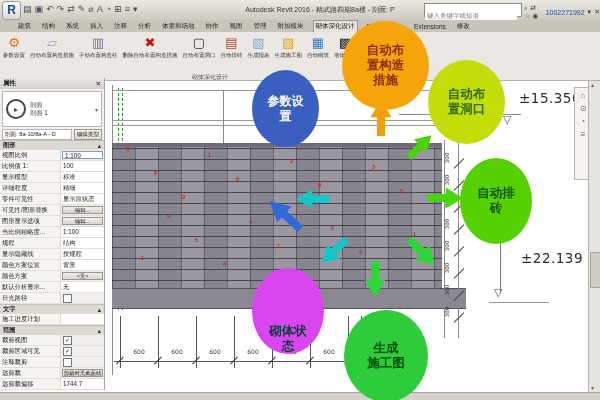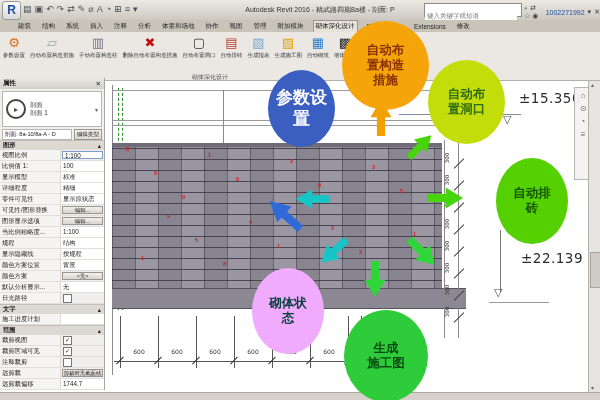--- a/index.html
+++ b/index.html
@@ -84,25 +84,25 @@
   .stick{position:absolute;width:14px;height:1px;background:#444;transform:rotate(-45deg);}
   .navbar{position:absolute;left:470px;top:7px;width:16px;height:88px;background:rgba(243,242,240,.95);
     border:1px solid #b9b6b0;display:flex;flex-direction:column;align-items:center;gap:4px;padding-top:3px;z-index:3;}
   .navbar span{font-size:8px;color:#666;line-height:9px;}
   .vscroll{position:absolute;left:484px;top:0;width:12px;height:312px;background:#e6e4e0;border-left:1px solid #b5b1a9;z-index:3;}
   .vscroll .thumb{position:absolute;left:1px;top:172px;width:9px;height:34px;background:#cfccc5;border:1px solid #a9a59e;}
   .vscroll .arr{position:absolute;left:2px;font-size:6px;color:#666;}
   
   .bubble{position:absolute;border-radius:50%;display:flex;align-items:center;justify-content:center;
     text-align:center;font-weight:bold;white-space:pre-line;z-index:30;line-height:1.2;}
-  .b-param{left:268px;top:70px;width:67px;height:77px;font-size:17px;}
+  .b-param{left:252px;top:70px;width:67px;height:77px;font-size:12px;}
   .b-construct{left:342px;top:21px;width:87px;height:89px;font-size:12.5px;}
   .b-opening{left:428px;top:60px;width:77px;height:84px;font-size:12.5px;}
   .b-wallcode{left:212px;top:159px;width:72px;height:88px;font-size:12px;border:2px solid #eaf6fc;}
-  .b-autobrick{left:496px;top:158px;width:72px;height:86px;font-size:12.5px;}
+  .b-autobrick{left:460px;top:158px;width:72px;height:86px;font-size:12.5px;}
   .b-status{left:252px;top:268px;width:72px;height:86px;font-size:12.5px;}
   .b-gendraw{left:344px;top:310px;width:84px;height:92px;font-size:12.5px;}
   .b-genreport{left:438px;top:267px;width:74px;height:85px;font-size:12.5px;}
   .hub{position:absolute;left:338px;top:148px;width:84px;height:127px;border-radius:50%;
     background:rgba(250,250,250,.55);border:2px solid rgba(215,215,215,.9);display:flex;align-items:center;
     justify-content:center;text-align:center;font-weight:bold;font-size:10.5px;line-height:1.22;
     white-space:pre-line;z-index:24;}
   .arrow{position:absolute;width:36px;height:24px;z-index:26;
     clip-path:polygon(0% 33%,52% 33%,52% 6%,100% 50%,52% 94%,52% 67%,0% 67%);}
   .a-up{left:363px;top:106px;transform:rotate(-90deg);}
@@ -443,21 +443,21 @@
   <div class="bubble b-construct" style="background: rgb(245, 165, 10); color: rgb(138, 48, 0);">
     <span>自动布
 置构造
 措施</span></div>
   <div class="bubble b-opening" style="background: rgb(195, 221, 10); color: rgb(46, 107, 20);">
     <span>自动布
 置洞口</span></div>
   <div class="bubble b-autobrick" style="background: rgb(85, 208, 0); color: rgb(19, 84, 0);">
     <span>自动排
 砖</span></div>
-  <div class="bubble b-status" style="background: #f0abfc; color: rgb(7, 64, 60);">
+  <div class="bubble b-status" style="background: #d946ef; color: rgb(7, 64, 60); align-items: flex-end;">
     <span>砌体状
 态</span></div>
   <div class="bubble b-gendraw" style="background: rgb(46, 204, 58); color: rgb(11, 77, 20);">
     <span>生成
 施工图</span></div>
 
   <div class="bottomstrip"></div>
 </div>
 
 </body></html>

